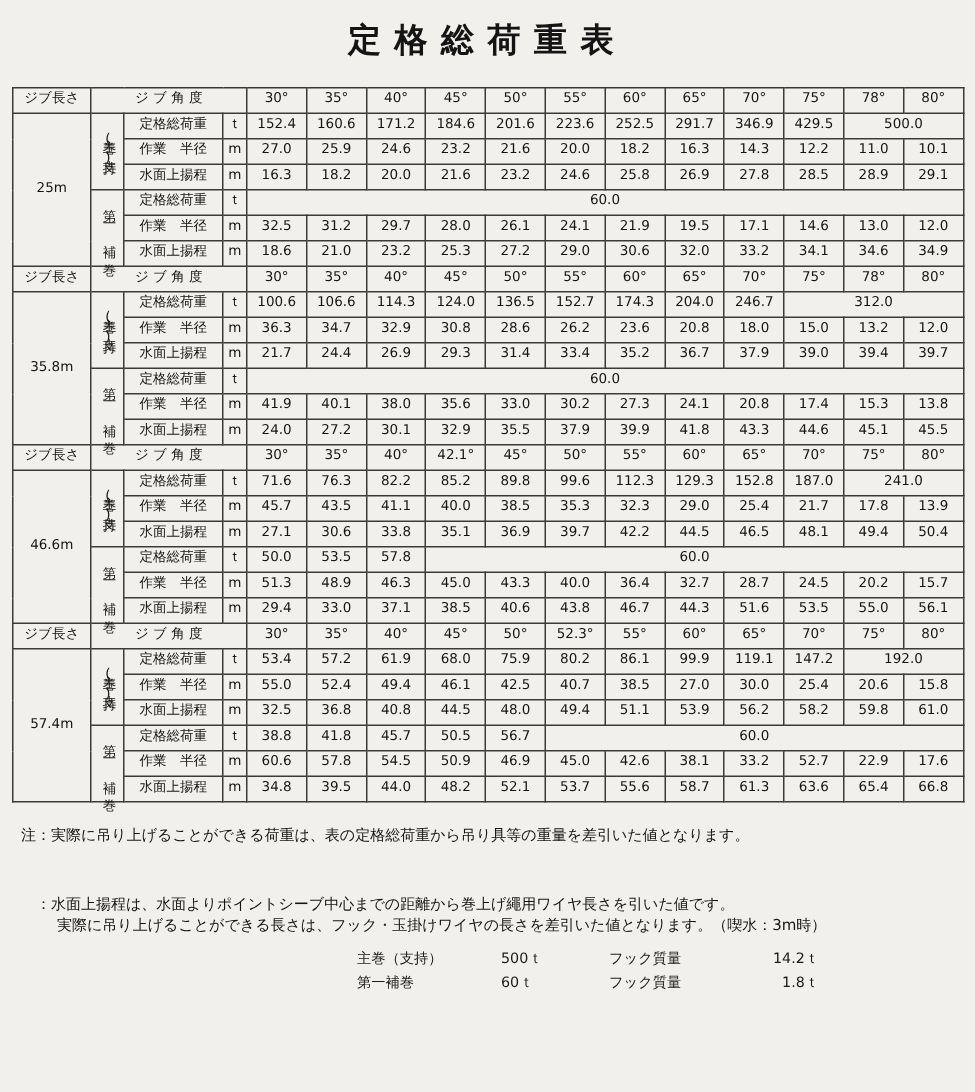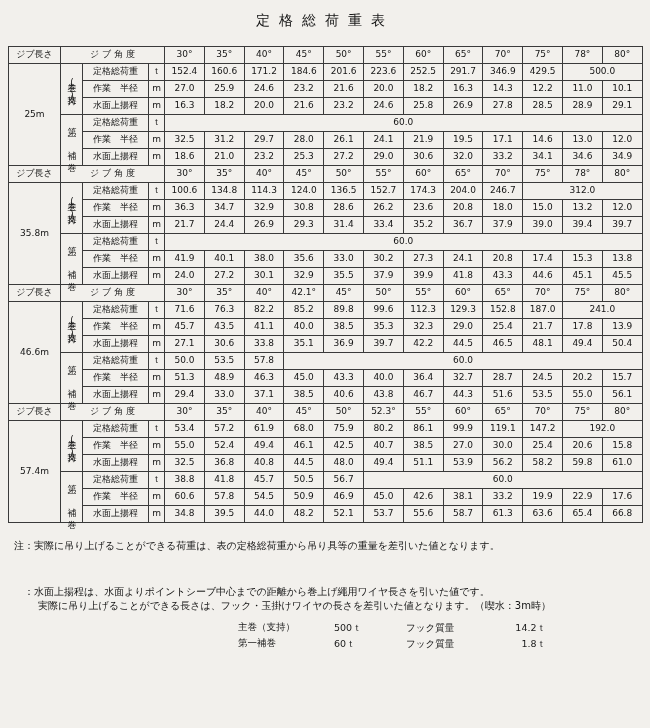--- a/index.html
+++ b/index.html
@@ -12,23 +12,23 @@
     overflow:hidden;
   }
   .page{
     width:650px;height:728px;
     position:relative;
     box-sizing:border-box;
     padding:6px 8px 0 8px;
   }
   .title{
     text-align:center;
-    font-size:14px;
+    font-size:22px;
     letter-spacing:9px;
-    font-weight:normal;
+    font-weight:bold;
     margin:6px 0 8px 0;
     color:#141414;
   }
   table.main{
     border-collapse:collapse;
     width:634px;
     margin:16px auto;
     table-layout:fixed;
     padding-left:27px;
   }
@@ -225,21 +225,21 @@
           <td class="deg">75°</td>
           <td class="deg">78°</td>
           <td class="deg">80°</td>
         </tr>
         <tr>
           <td class="lbl-len" rowspan="6">35.8m</td>
           <td rowspan="3"><span class="vert">主巻(支持)</span></td>
           <td class="rowname">定格総荷重</td>
           <td class="unit">ｔ</td>
           <td class="merge-num">100.6</td>
-          <td class="merge-num">134.8</td>
+          <td class="merge-num">106.6</td>
           <td class="merge-num">114.3</td>
           <td class="merge-num">124.0</td>
           <td class="merge-num">136.5</td>
           <td class="merge-num">152.7</td>
           <td class="merge-num">174.3</td>
           <td class="merge-num">204.0</td>
           <td class="merge-num">246.7</td>
           <td class="merge-num" colspan="3">312.0</td>
         </tr>
         <tr>
@@ -499,21 +499,21 @@
           <td class="unit">m</td>
           <td>60.6</td>
           <td>57.8</td>
           <td>54.5</td>
           <td>50.9</td>
           <td>46.9</td>
           <td>45.0</td>
           <td>42.6</td>
           <td>38.1</td>
           <td>33.2</td>
-          <td>19.9</td>
+          <td>52.7</td>
           <td>22.9</td>
           <td>17.6</td>
         </tr>
         <tr>
           <td class="rowname">水面上揚程</td>
           <td class="unit">m</td>
           <td>34.8</td>
           <td>39.5</td>
           <td>44.0</td>
           <td>48.2</td>

